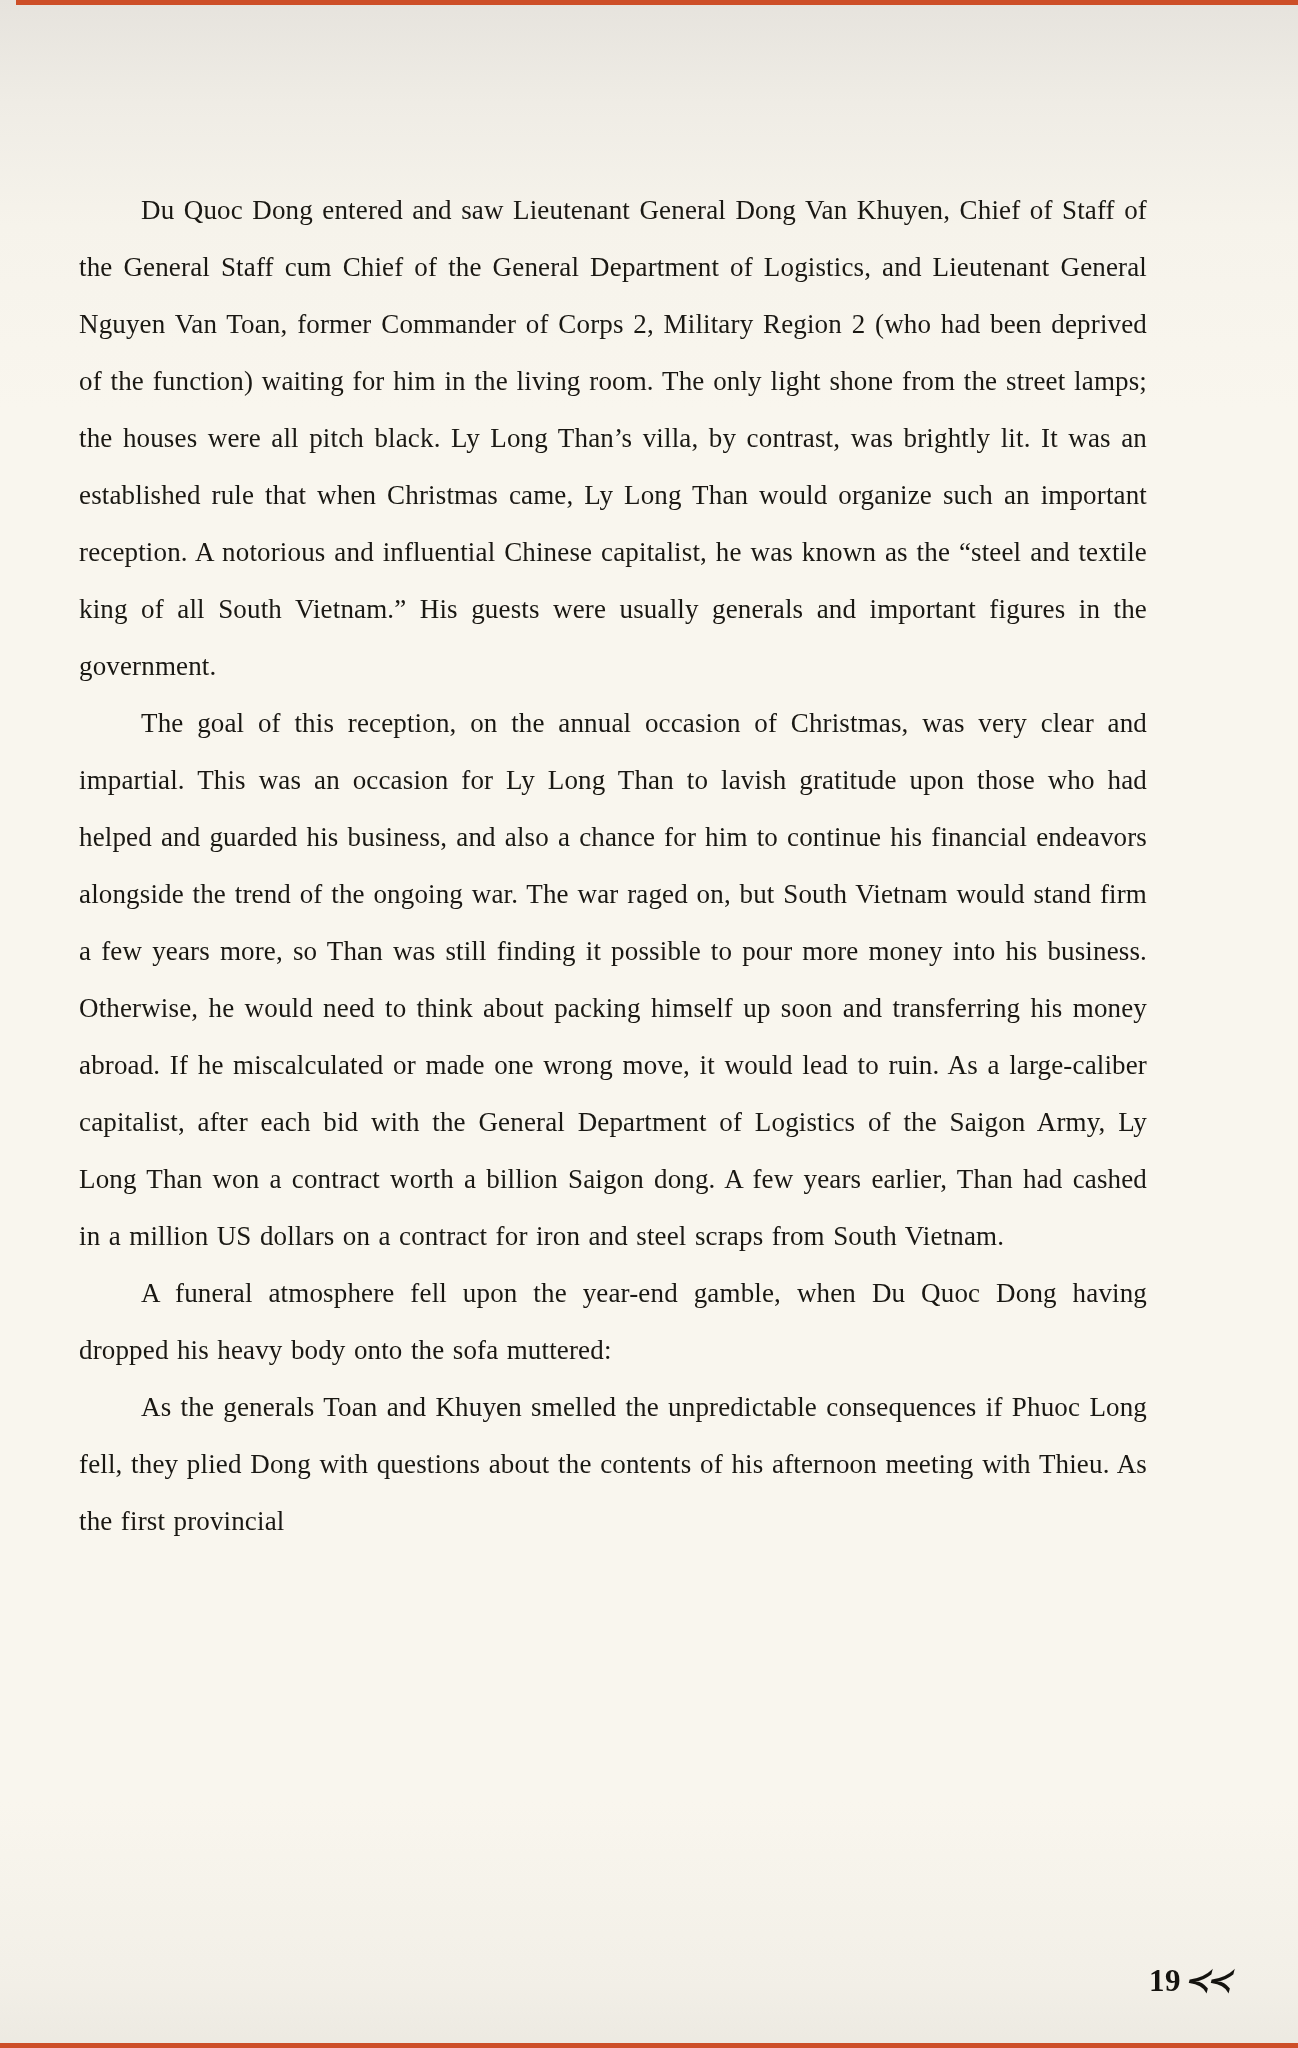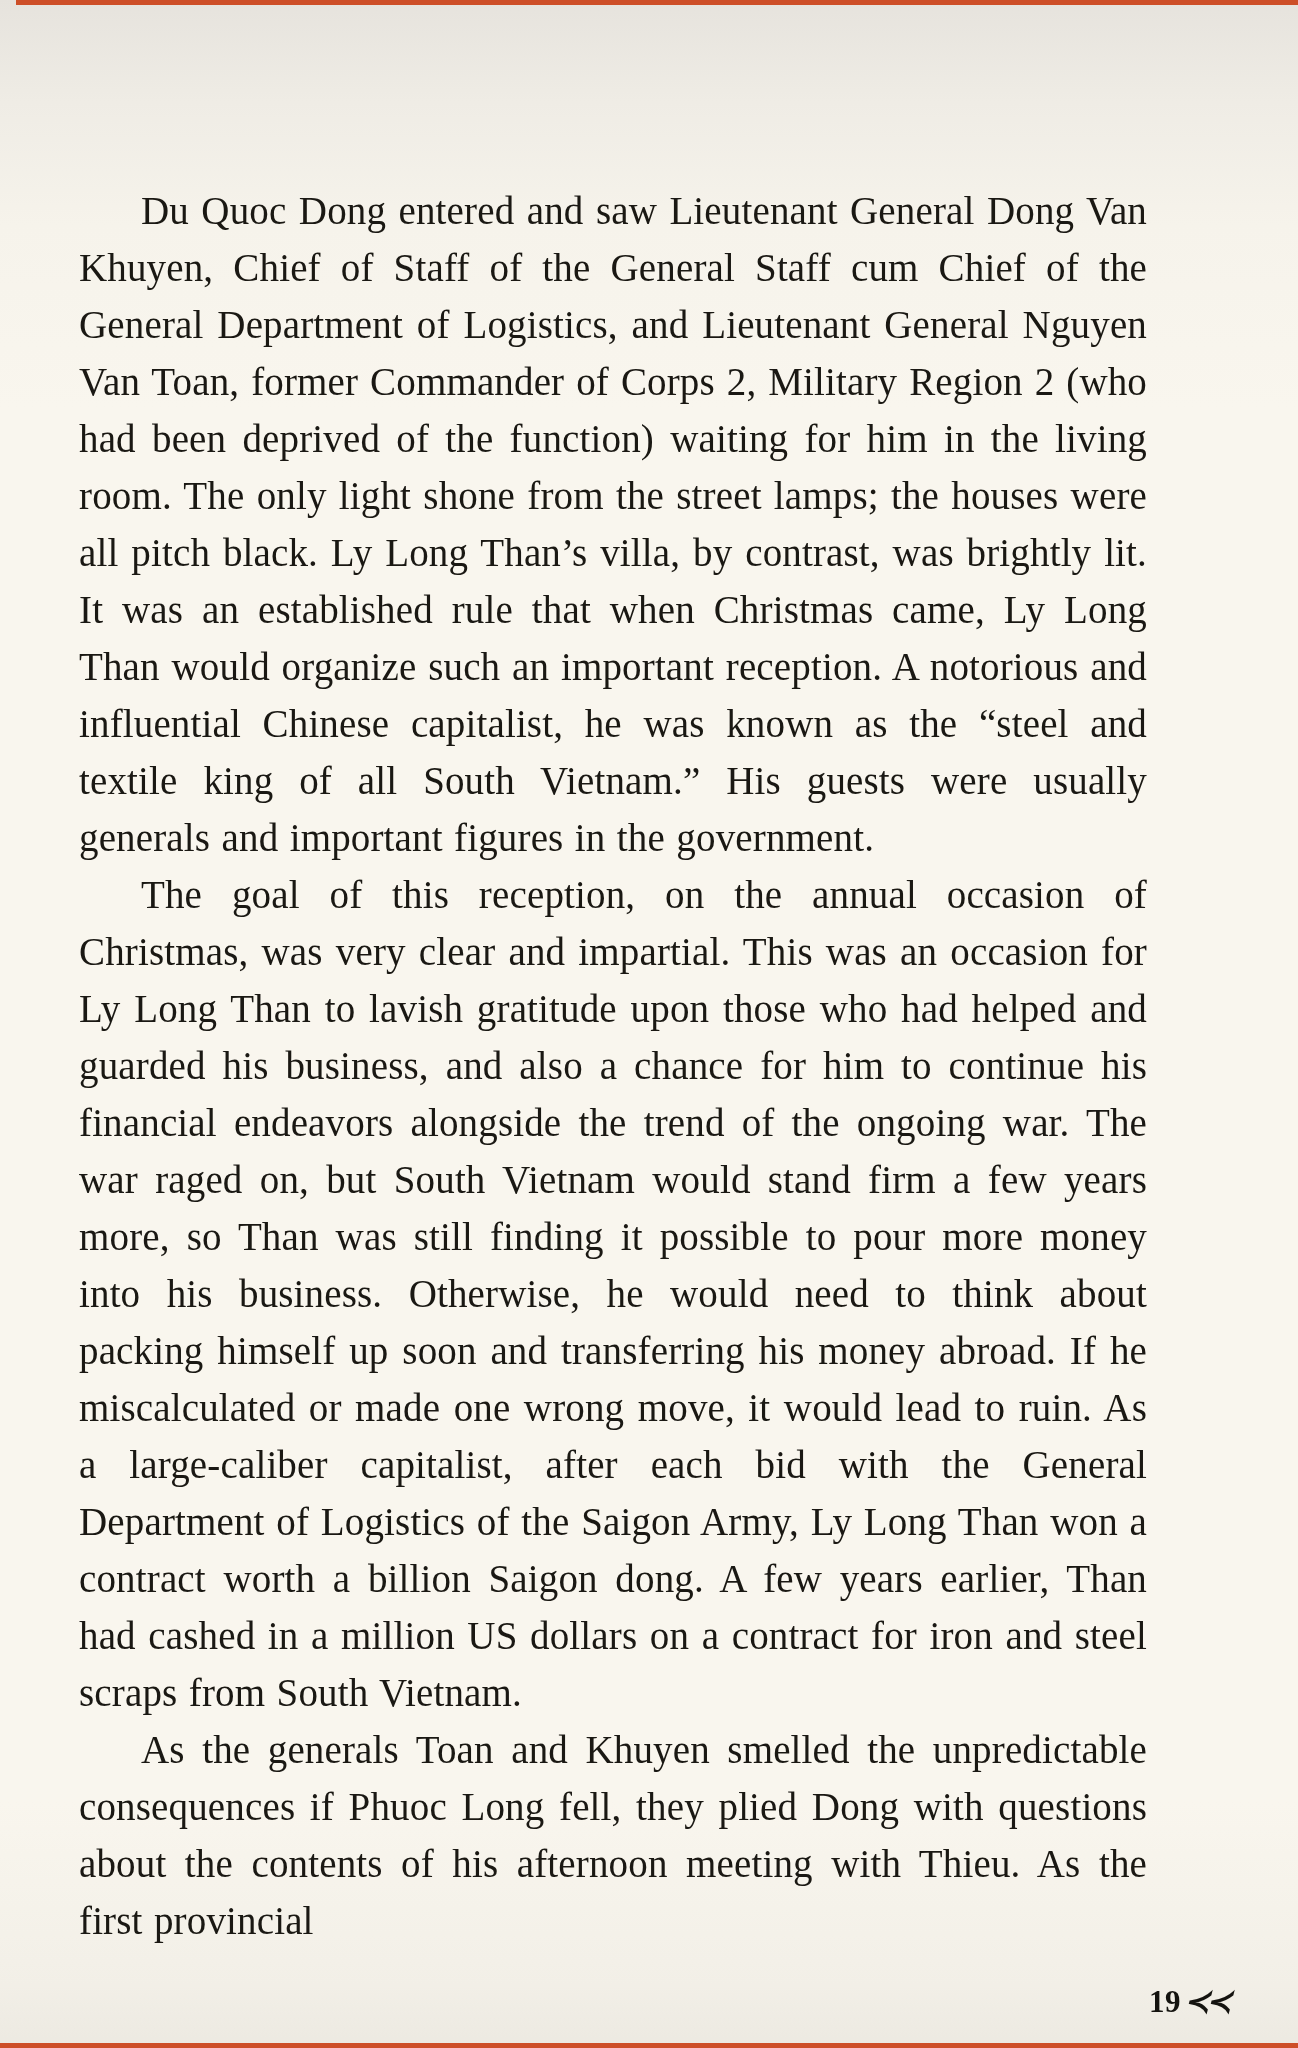--- a/index.html
+++ b/index.html
@@ -43,35 +43,35 @@
     right: 0;
   }
   .text-block {
     position: absolute;
     left: 79px;
     top: 182px;
     width: 1068px;
   }
   .para {
     margin: 0;
-    font-size: 39px;
+    font-size: 27px;
     line-height: 57px;
     text-align: justify;
     text-indent: 62px;
     letter-spacing: 0.15px;
     word-spacing: 1.5px;
   }
   .para.quote-line {
     word-spacing: -2.5px;
     letter-spacing: 0;
   }
   .page-footer {
     position: absolute;
     right: 70px;
-    bottom: 28px;
+    bottom: 49px;
     font-size: 31px;
     font-weight: bold;
     color: #14130f;
     white-space: nowrap;
   }
   .page-number {
     letter-spacing: 0.5px;
   }
   .ornament {
     font-weight: bold;
@@ -83,20 +83,21 @@
 </head>
 <body>
 
 <div class="page">
 
   <div class="edge-strip top"></div>
 
   <main class="text-block">
     <p class="para">Du Quoc Dong entered and saw Lieutenant General Dong Van Khuyen, Chief of Staff of the General Staff cum Chief of the General Department of Logistics, and Lieutenant General Nguyen Van Toan, former Commander of Corps 2, Military Region 2 (who had been deprived of the function) waiting for him in the living room. The only light shone from the street lamps; the houses were all pitch black. Ly Long Than’s villa, by contrast, was brightly lit. It was an established rule that when Christmas came, Ly Long Than would organize such an important reception. A notorious and influential Chinese capitalist, he was known as the “steel and textile king of all South Vietnam.” His guests were usually generals and important figures in the government.</p>
     <p class="para">The goal of this reception, on the annual occasion of Christmas, was very clear and impartial. This was an occasion for Ly Long Than to lavish gratitude upon those who had helped and guarded his business, and also a chance for him to continue his financial endeavors alongside the trend of the ongoing war. The war raged on, but South Vietnam would stand firm a few years more, so Than was still finding it possible to pour more money into his business. Otherwise, he would need to think about packing himself up soon and transferring his money abroad. If he miscalculated or made one wrong move, it would lead to ruin. As a large-caliber capitalist, after each bid with the General Department of Logistics of the Saigon Army, Ly Long Than won a contract worth a billion Saigon dong. A few years earlier, Than had cashed in a million US dollars on a contract for iron and steel scraps from South Vietnam.</p>
+    <p class="para">A funeral atmosphere fell upon the year-end gamble, when Du Quoc Dong having dropped his heavy body onto the sofa muttered:</p>
     <p class="para">As the generals Toan and Khuyen smelled the unpredictable consequences if Phuoc Long fell, they plied Dong with questions about the contents of his afternoon meeting with Thieu. As the first provincial</p>
   </main>
 
   <footer class="page-footer">
     <span class="page-number">19</span><span class="ornament">≺≺</span>
   </footer>
 
   <div class="edge-strip bottom"></div>
 
 </div>

